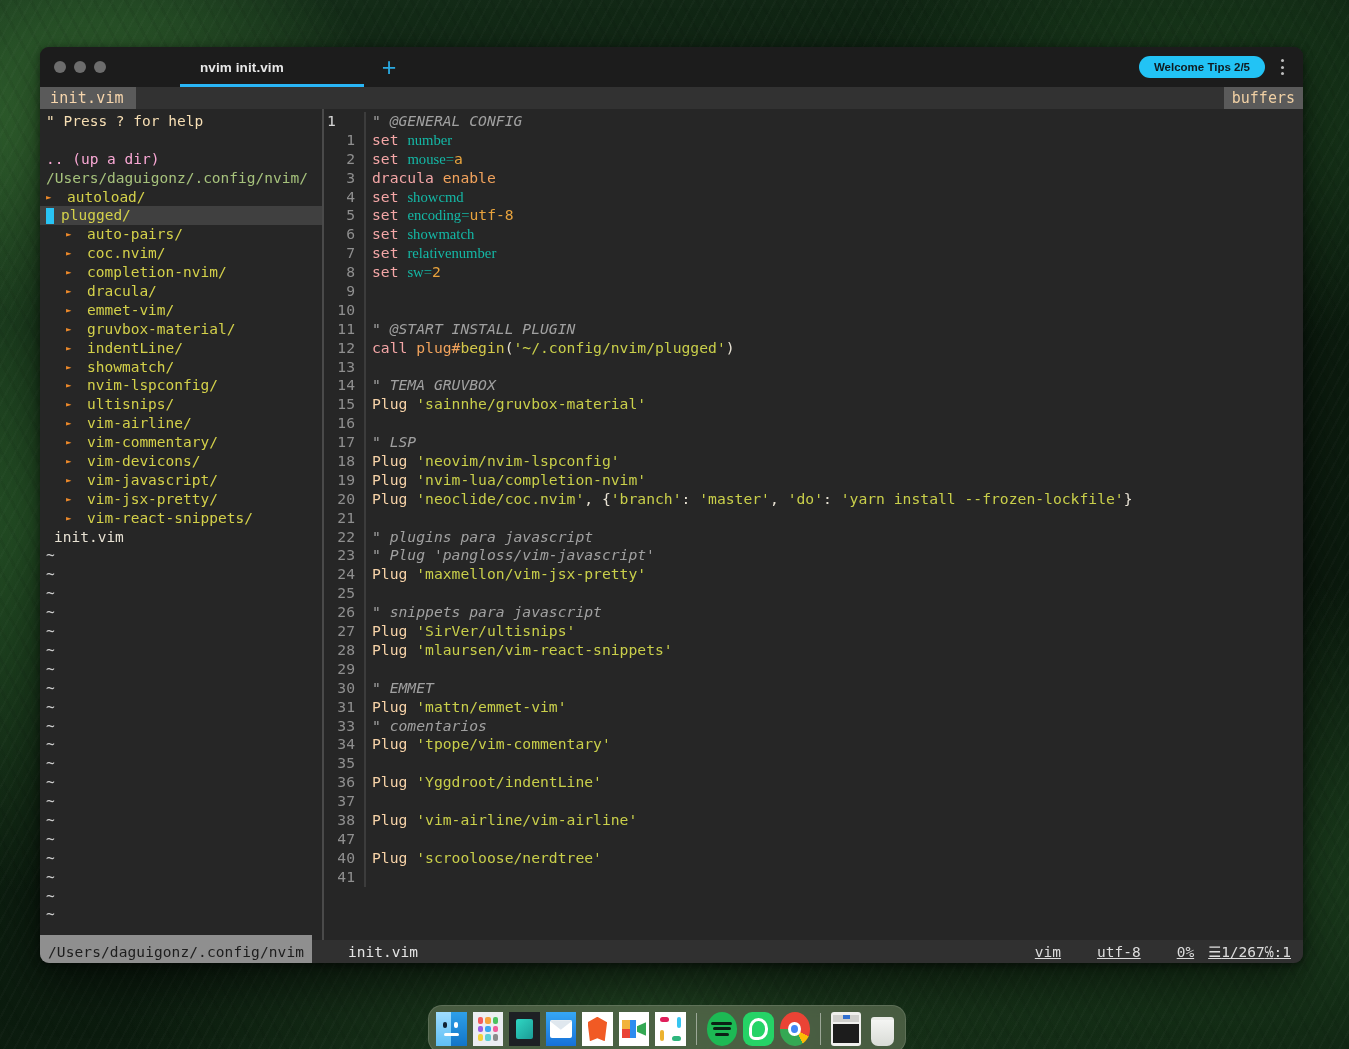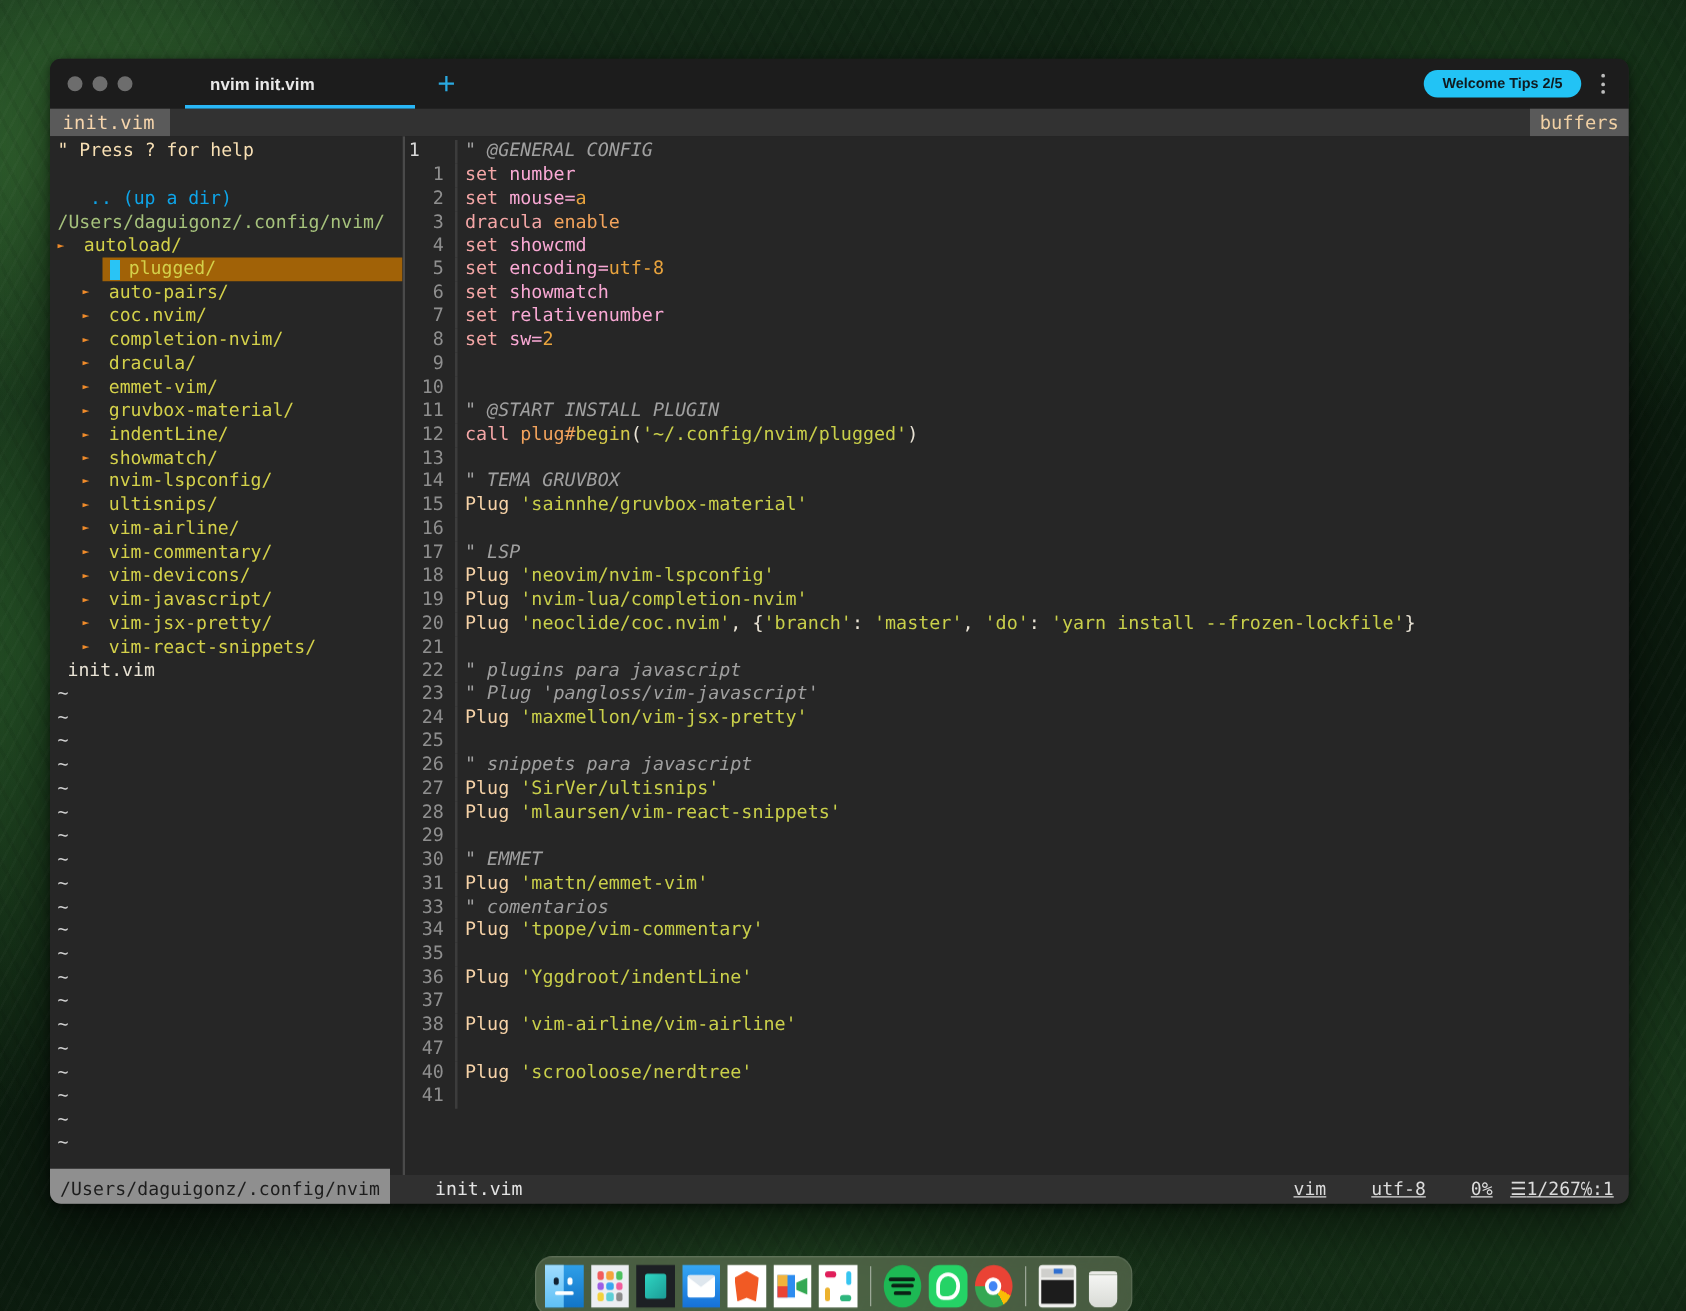--- a/index.html
+++ b/index.html
@@ -34,21 +34,21 @@
     background:#262626;
     border-radius:9px;
     box-shadow:0 18px 48px rgba(0,0,0,.55), 0 2px 8px rgba(0,0,0,.5);
     overflow:hidden;
     display:flex; flex-direction:column;
   }
 
   
   #titlebar{
     height:40px; background:#1c1c1c; position:relative;
-    display:flex; align-items:center; flex:0 0 40px;
+    display:flex; align-items:center; flex:0 0 40px;gap:32px;
   }
   .traffic{ display:flex; gap:8px; margin-left:14px; }
   .light{ width:12px; height:12px; border-radius:50%; background:#6d6d6d; }
   .tabstrip{ display:flex; align-items:center; margin-left:42px; }
   .tab{
     position:relative; height:40px; display:flex; align-items:center;
     padding:0 80px 0 20px; color:#e8e8e8; font-family:"Liberation Sans",sans-serif;
     font-size:13.5px; font-weight:bold; letter-spacing:.1px;
   }
   .tab .underline{
@@ -87,46 +87,46 @@
   
   #nerdtree{
     width:282px; flex:0 0 282px; background:#262626;
     padding-top:3px; overflow:hidden; position:relative;
   }
   .ntline{
     height:18.9px; line-height:18.9px; font-size:14.5px; white-space:pre;
     padding-left:6px; display:flex; align-items:center;
   }
   .nt-help{ color:#f7dfb4; }
-  .nt-up{ color:#0ea5e9;margin-left:26px; }
+  .nt-up{ color:#f9a8d4; }
   .nt-root{ color:#a6c27c; }
   .nt-dirname{ color:#d4d14a; }
   .nt-file{ color:#e8e2d4; }
-  .nt-sel{ background:#a16207;margin-left:42px; }
+  .nt-sel{ background:#404040; }
   .arrow{ color:#f08b2a; font-size:9px; margin-right:4px; display:inline-block; width:9px;}
   .cursorblk{ background:#29c4f5; width:8px; height:16px; display:inline-block; margin-right:1px;}
   .tilde{ color:#cfcfcf; }
 
   
   #vsplit{ width:2px; flex:0 0 2px; background:#4a4a4a; }
 
   
   #editor{ flex:1 1 auto; background:#262626; padding-top:3px; overflow:hidden; position:relative; }
   .eline{ height:18.9px; line-height:18.9px; font-size:14.7px; white-space:pre; display:flex; }
   .lnum{
     width:40px; flex:0 0 40px; text-align:right; color:#8f8f8f; padding-right:9px;
   }
   .lnum.cur{ text-align:left; padding-left:3px; color:#d8d8d8; }
   .guide{
     width:2px; flex:0 0 2px; background:#3c3c3c; margin-right:6px;
   }
   .code{ white-space:pre; }
   .c-comment{ color:#a0a0a0; font-style:italic; }
   .c-cmd    { color:#f4a6a6; }
-  .c-opt    { color:#f9a8d4; }
+  .c-opt    { color:#14b8a6;font-family:Liberation Serif, serif; }
   .c-val    { color:#e8a33d; }
   .c-kw     { color:#f2a35c; }
   .c-plug   { color:#f7d3a8; }
   .c-str    { color:#c9cf4a; }
   .c-func   { color:#d4c84a; }
   .c-punct  { color:#e8e2d4; }
 
   
   #statusline{
     height:23px; flex:0 0 23px; background:#303030; display:flex; align-items:center;

